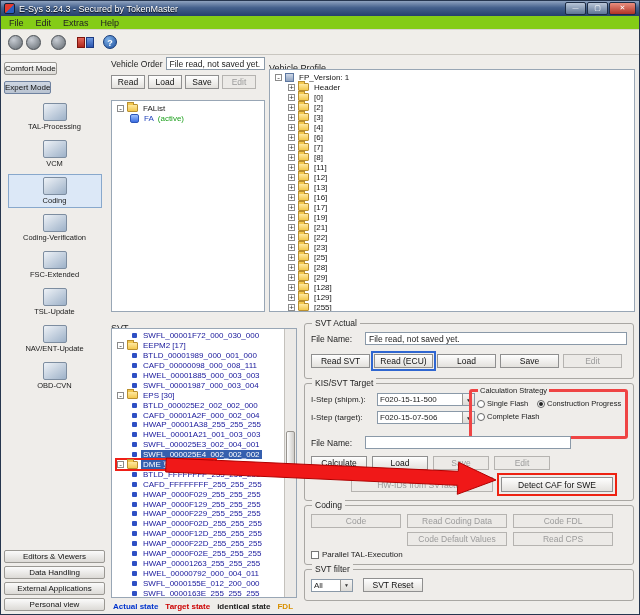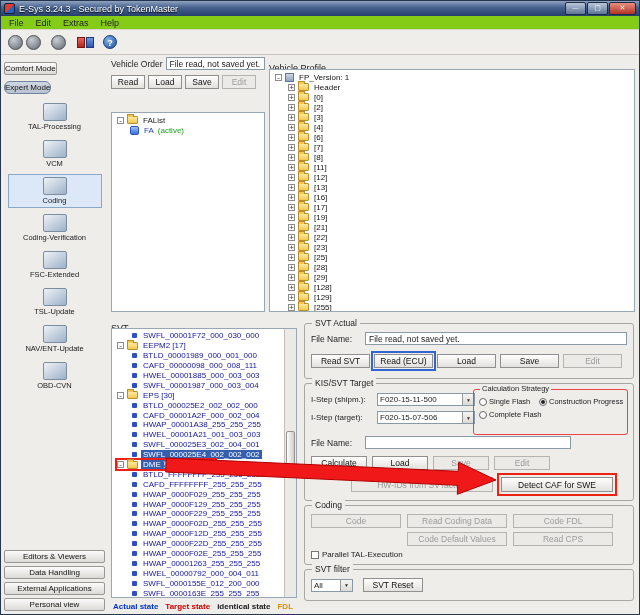--- a/index.html
+++ b/index.html
@@ -21,21 +21,21 @@
   .toolbar{position:absolute;top:29px;left:0;width:100%;height:25px;background:#f0eeea;border-bottom:1px solid #c9c6c0;display:flex;align-items:center;padding:0 7px;box-sizing:border-box;}
   .tb-circle{width:15px;height:15px;border-radius:50%;background:radial-gradient(circle at 35% 30%,#c8cdd4,#62696f);border:1px solid #4a4f55;box-sizing:border-box;}
   .tb-c2{margin-left:3px;} .tb-c3{margin-left:10px;}
   .tb-plug{margin-left:11px;display:flex;align-items:center;}
   .plug-a{width:6px;height:9px;background:linear-gradient(#e4685c,#b0271c);border:1px solid #7e150d;}
   .plug-b{width:6px;height:9px;background:linear-gradient(#6f9ae0,#2b55af);border:1px solid #1c3a80;margin-left:1px;}
   .tb-help{margin-left:9px;width:14px;height:14px;border-radius:50%;background:radial-gradient(circle at 35% 30%,#7fb2e8,#1d4f9e);color:#fff;font-size:9px;font-weight:bold;text-align:center;line-height:14px;border:1px solid #143a78;box-sizing:border-box;}
   
   .sidebar{position:absolute;left:3px;top:56px;width:101px;height:555px;display:flex;flex-direction:column;}
   .mode-btn,.bottom-btn{height:13px;margin-bottom:1px;background:linear-gradient(#fbfbfb,#dcdad6);border:1px solid #9a9893;border-radius:2px;font-size:8px;font-family:inherit;color:#111;padding:0;line-height:11px;}
-  .mode-btn.pressed{background:linear-gradient(#cfd7e2,#b9c3d1);border-color:#6f82a0;border-radius:6px;}
+  .mode-btn.pressed{background:linear-gradient(#cfd7e2,#b9c3d1);border-color:#6f82a0;}
   .tools{margin-top:5px;display:flex;flex-direction:column;align-items:center;gap:3px;}
   .tool-item{width:94px;display:flex;flex-direction:column;align-items:center;padding:2px 0;border:1px solid transparent;box-sizing:border-box;}
   .tool-item.selected{background:#dce8f7;border:1px solid #88a8cc;}
   .tool-icon{width:24px;height:18px;border:1px solid #7d8da0;background:linear-gradient(145deg,#eef2f7,#9db1c8);border-radius:2px;margin-bottom:1px;box-sizing:border-box;}
   .tool-label{font-size:7.5px;color:#1a1a1a;text-align:center;white-space:nowrap;}
   .sidebar-spacer{flex:1;}
   .bottom-btn{margin-top:2px;}
   
   .btn{height:14px;background:linear-gradient(#fefefe,#e3e1dd);border:1px solid #8f8f8f;border-radius:0;font-size:8.5px;color:#111;font-family:inherit;padding:0 2px;line-height:12px;white-space:nowrap;}
   .btn.disabled{color:#9b9b9b;background:#eceae7;border-color:#b5b3b0;}
@@ -67,21 +67,21 @@
   .vp-tree .expander::before{content:"+";}
   .svt-tree .tree-row{color:#16169a;height:9.9px;}
   .svt-tree .folder .expander::before{content:"-";}
   .expander.minus::before{content:"-";}
   
   .vo-panel{position:absolute;left:110px;top:56px;width:154px;height:255px;}
   .vo-row1{display:flex;align-items:center;gap:3px;}
   .vo-row1 .field{flex:1;}
   .vo-btns{display:flex;gap:3px;margin-top:5px;}
   .vo-btns .btn{width:34px;}
-  .vo-tree{position:absolute;left:0;right:0;top:43px;bottom:0;margin-top:12px;}
+  .vo-tree{position:absolute;left:0;right:0;top:43px;bottom:0;}
   .fa-name{color:#2244bb;}
   .fa-active{color:#1ea11e;}
   .vo-root{color:#222;}
   
   .vp-panel{position:absolute;left:268px;top:56px;width:366px;height:255px;}
   .vp-tree-box{position:absolute;left:0;right:0;top:12px;bottom:0;}
   
   .svt-panel{position:absolute;left:110px;top:316px;width:186px;height:296px;}
   .svt-tree-box{position:absolute;left:0;right:0;top:11px;bottom:15px;}
   .svt-scroll{position:absolute;right:0;top:0;bottom:0;width:11px;background:#eceae7;border-left:1px solid #c4c1bc;}
@@ -95,21 +95,21 @@
   #grp-filter{top:252px;height:30px;}
   .row-file{position:absolute;left:6px;top:8px;right:6px;display:flex;align-items:center;gap:4px;}
   .row-file .lbl-sm{width:50px;min-width:50px;}
   .row-file .field{flex:1;}
   .row-btns{position:absolute;left:6px;top:30px;display:flex;gap:4px;}
   .row-btns .btn{width:59px;}
   .kis-left{position:absolute;left:6px;top:9px;width:164px;}
   .kis-combo-row{display:flex;align-items:center;margin-bottom:5px;justify-content:space-between;}
   .kis-combo-row .lbl-sm{width:64px;min-width:64px;font-size:8px;}
   .kis-combo-row .combo{width:98px;}
-  .calc-group{position:absolute;right:5px;top:5px;width:153px;height:44px;border:1px solid #ef4444;border-radius:3px;}
+  .calc-group{position:absolute;right:5px;top:5px;width:153px;height:44px;border:3px solid #ef4444;border-radius:3px;}
   .calc-title{position:absolute;top:-6px;left:6px;background:#efedea;font-size:7.5px;padding:0 2px;color:#222;white-space:nowrap;}
   .calc-options{display:grid;grid-template-columns:58px auto;row-gap:4px;column-gap:2px;padding:7px 2px 0 5px;}
   .radio{display:flex;align-items:center;gap:2px;}
   .radio-circle{width:8px;height:8px;min-width:8px;border:1px solid #666;border-radius:50%;background:#fff;position:relative;box-sizing:border-box;}
   .radio.selected .radio-circle::after{content:"";position:absolute;left:1px;top:1px;width:4px;height:4px;border-radius:50%;background:#222;}
   .radio-label{font-size:7.5px;color:#222;white-space:nowrap;}
   .row-filename{position:absolute;left:6px;top:52px;display:flex;align-items:center;gap:4px;}
   .row-filename .lbl-sm{width:50px;min-width:50px;}
   .row-filename .field{width:206px;}
   .row-kis-btns{position:absolute;left:6px;top:72px;display:flex;gap:5px;}

